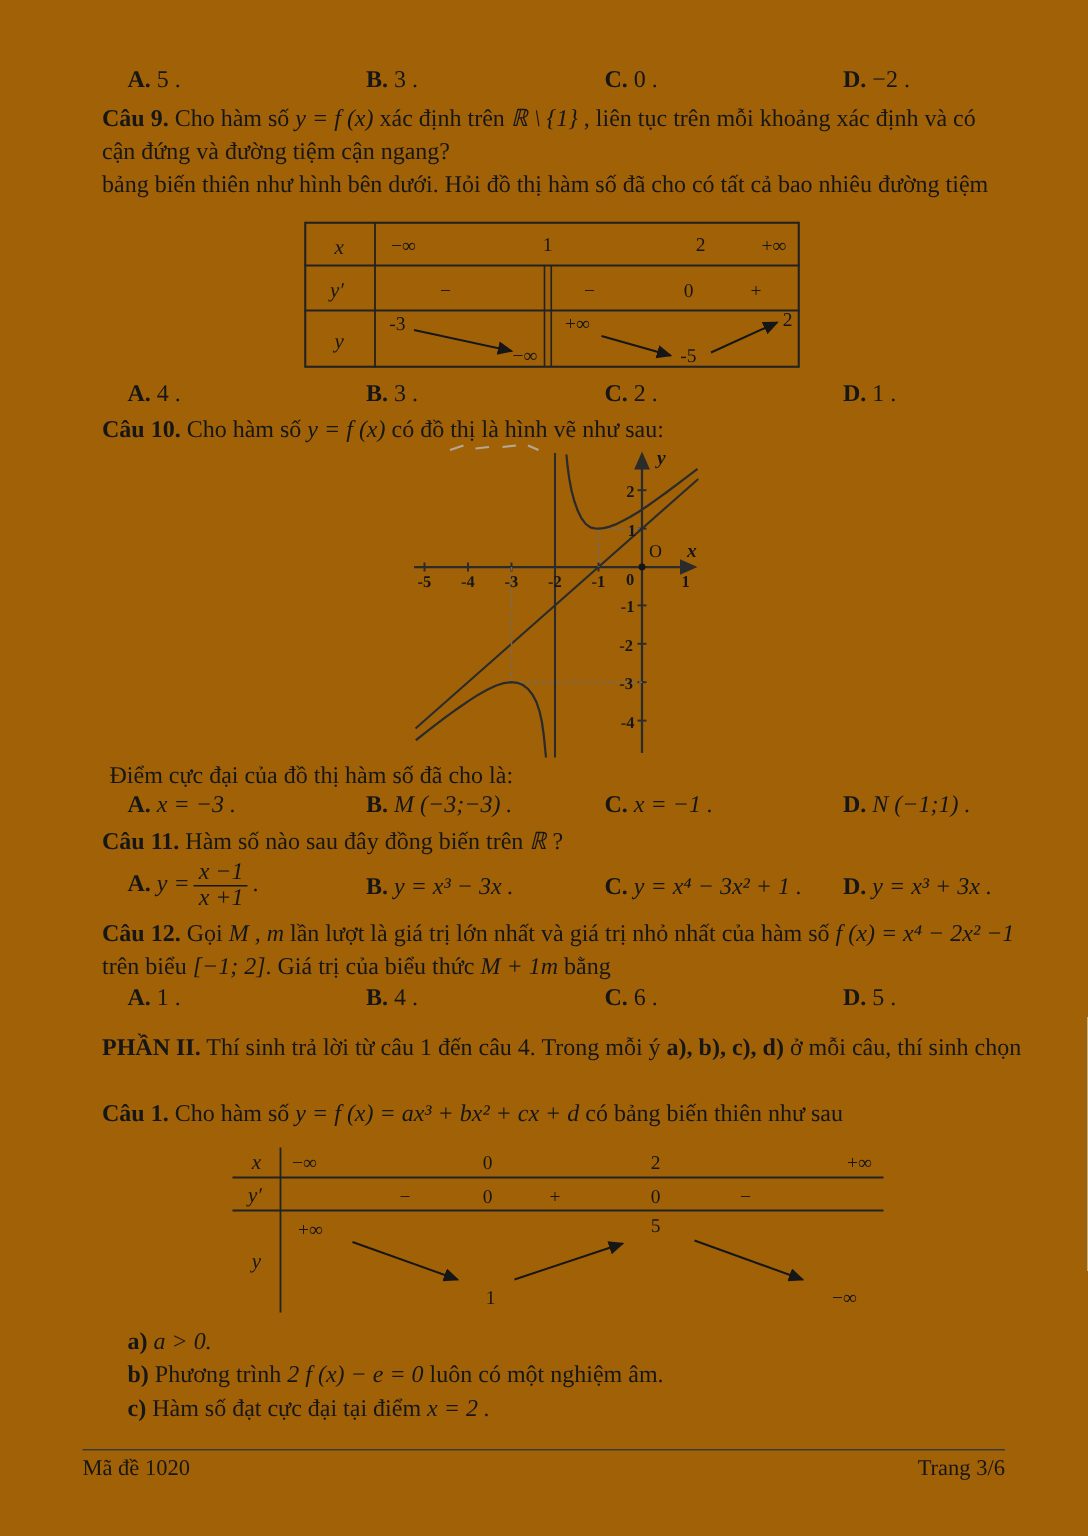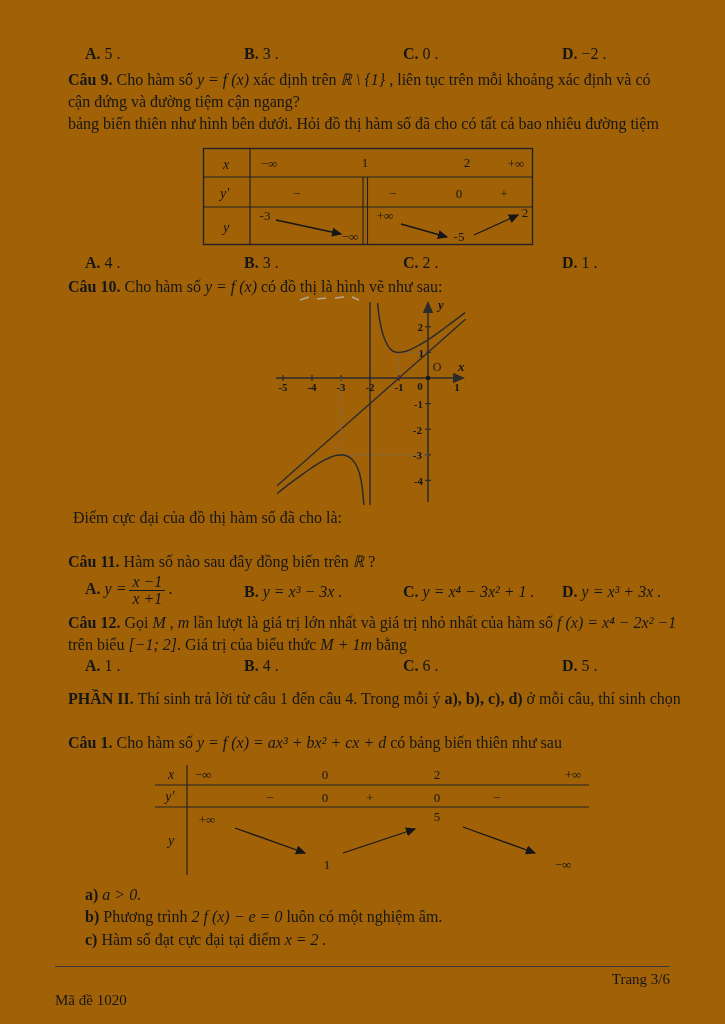--- a/index.html
+++ b/index.html
@@ -19,21 +19,21 @@
   svg{position:absolute;overflow:visible;}
   svg text{font-family:"Liberation Serif",serif;fill:#161616;}
   .bbt-val{font-size:13px;}
   .bbt-sign{font-size:13px;}
   .bbt-label{font-size:14px;font-style:italic;}
   .g-num{font-size:11px;font-weight:bold;}
   .g-axlab{font-size:13px;font-style:italic;font-weight:bold;}
   .g-o{font-size:12px;}
   .footer{position:absolute;left:55px;width:615px;top:966px;
           border-top:1.5px solid #3a3a3a;padding-top:4px;font-size:15px;}
-  .footer .fl{float:left;margin-top:21px;}
+  .footer .fl{float:left;}
   .footer .fr{float:right;}
 </style>
 </head>
 <body>
 
 <div class="page">
 
   <div class="row-opts" style="top:45px">
     <span class="opt" style="left:85px"><b>A.</b> <span>5 .</span></span>
     <span class="opt" style="left:244px"><b>B.</b> <span>3 .</span></span>
@@ -149,20 +149,26 @@
     <text x="423" y="408" class="g-num" text-anchor="end">-1</text>
     <text x="422" y="434" class="g-num" text-anchor="end">-2</text>
     <text x="422" y="459" class="g-num" text-anchor="end">-3</text>
     <text x="423" y="485" class="g-num" text-anchor="end">-4</text>
   </svg>
 
   <div class="para" style="top:507px;left:73px">
     <div class="line">Điểm cực đại của đồ thị hàm số đã cho là:</div>
   </div>
 
+  <div class="row-opts" style="top:528px">
+    <span class="opt" style="left:85px"><b>A.</b> <span class="m">x = −3 .</span></span>
+    <span class="opt" style="left:244px"><b>B.</b> <span class="m">M (−3;−3) .</span></span>
+    <span class="opt" style="left:403px"><b>C.</b> <span class="m">x = −1 .</span></span>
+    <span class="opt" style="left:562px"><b>D.</b> <span class="m">N (−1;1) .</span></span>
+  </div>
 
   <div class="para" style="top:551px">
     <div class="line"><b>Câu 11.</b> <span>Hàm số nào sau đây đồng biến trên</span> <span class="m">ℝ</span> <span>?</span></div>
   </div>
 
   <div class="row-opts" style="top:574px;height:38px">
     <span class="opt" style="left:85px;top:0"><b>A.</b> <span class="m">y =</span><span class="frac"><span class="fn">x −1</span><span class="fd">x +1</span></span><span>.</span></span>
     <span class="opt" style="left:244px;top:9px"><b>B.</b> <span class="m">y = x³ − 3x .</span></span>
     <span class="opt" style="left:403px;top:9px"><b>C.</b> <span class="m">y = x⁴ − 3x² + 1 .</span></span>
     <span class="opt" style="left:562px;top:9px"><b>D.</b> <span class="m">y = x³ + 3x .</span></span>

